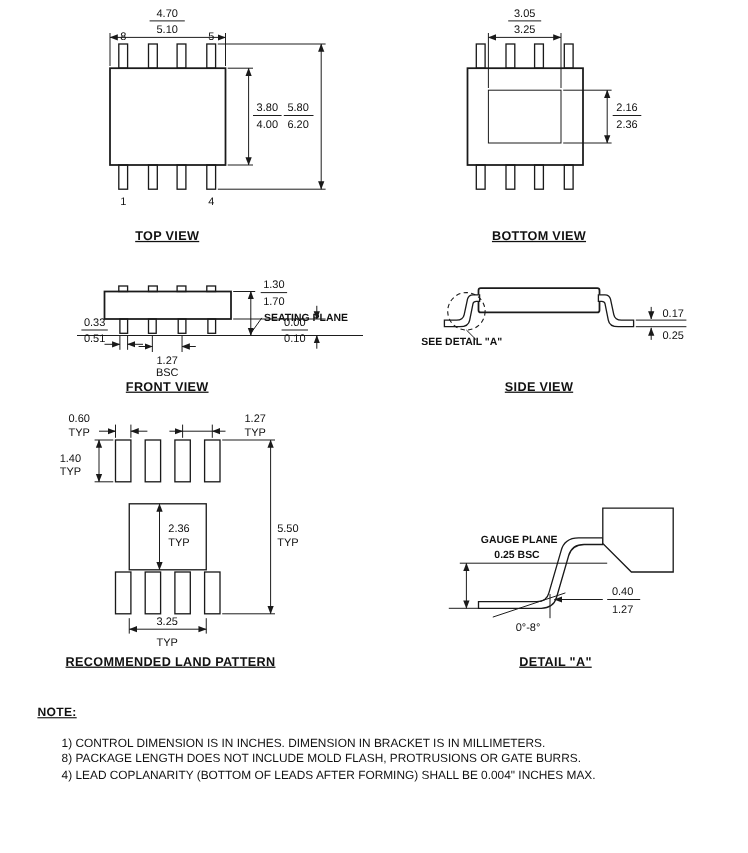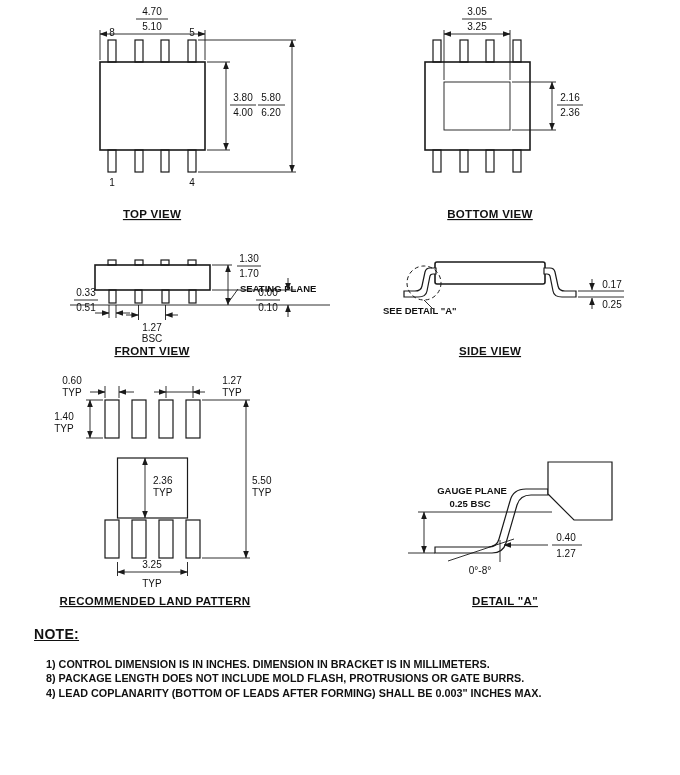--- a/index.html
+++ b/index.html
@@ -12,22 +12,22 @@
   .dashed{fill:none;stroke:#1a1a1a;stroke-width:1;stroke-dasharray:4 3}
   .dimline{fill:none;stroke:#1a1a1a;stroke-width:0.9;marker-start:url(#ah);marker-end:url(#ah)}
   .dimend{fill:none;stroke:#1a1a1a;stroke-width:0.9;marker-end:url(#ah)}
   .lead{fill:#fff;stroke:#1a1a1a;stroke-width:1.2}
   text{fill:#111}
   .dim{font-size:10px}
   .lbl{font-size:9.5px;font-weight:bold}
   .cap{font-size:11.5px;font-weight:bold;text-decoration:underline;letter-spacing:.3px}
   .mid{text-anchor:middle}
   .notes{position:absolute;left:34px;top:626px;width:634px}
-  .notes h3{font-size:14px;margin:0 0 15px 0;text-decoration:underline;letter-spacing:.3px}
-  .note-item{font-size:10.8px;font-weight:bold;line-height:14.3px;margin-left:12px;white-space:nowrap}
+  .notes h3{font-size:11px;margin:16px 0 15px 0;text-decoration:underline;letter-spacing:.3px}
+  .note-item{font-size:10.8px;font-weight:normal;line-height:14.3px;margin-left:22px;white-space:nowrap}
 </style>
 </head>
 <body>
 
 <svg width="680" height="618" viewBox="0 0 680 618">
   <defs>
     <marker id="ah" viewBox="0 0 10 10" refX="9.5" refY="5" markerWidth="7.5" markerHeight="7.5" orient="auto-start-reverse" markerUnits="userSpaceOnUse">
       <path d="M0,1.2 L10,5 L0,8.8 Z" fill="#1a1a1a"></path>
     </marker>
   </defs>
@@ -234,14 +234,14 @@
     <text class="dim mid" x="480" y="574">0°-8°</text>
 
     <text class="cap mid" x="505" y="605">DETAIL "A"</text>
   </g>
 </svg>
 
 <div class="notes">
   <h3>NOTE:</h3>
   <div class="note-item">1) CONTROL DIMENSION IS IN INCHES.  DIMENSION IN BRACKET IS IN MILLIMETERS.</div>
   <div class="note-item">8) PACKAGE LENGTH DOES NOT INCLUDE MOLD FLASH, PROTRUSIONS OR GATE BURRS.</div>
-  <div class="note-item">4) LEAD COPLANARITY (BOTTOM OF LEADS AFTER FORMING) SHALL BE 0.003" INCHES MAX.</div>
+  <div class="note-item">4) LEAD COPLANARITY (BOTTOM OF LEADS AFTER FORMING) SHALL BE 0.004" INCHES MAX.</div>
 </div>
 
 </body></html>

